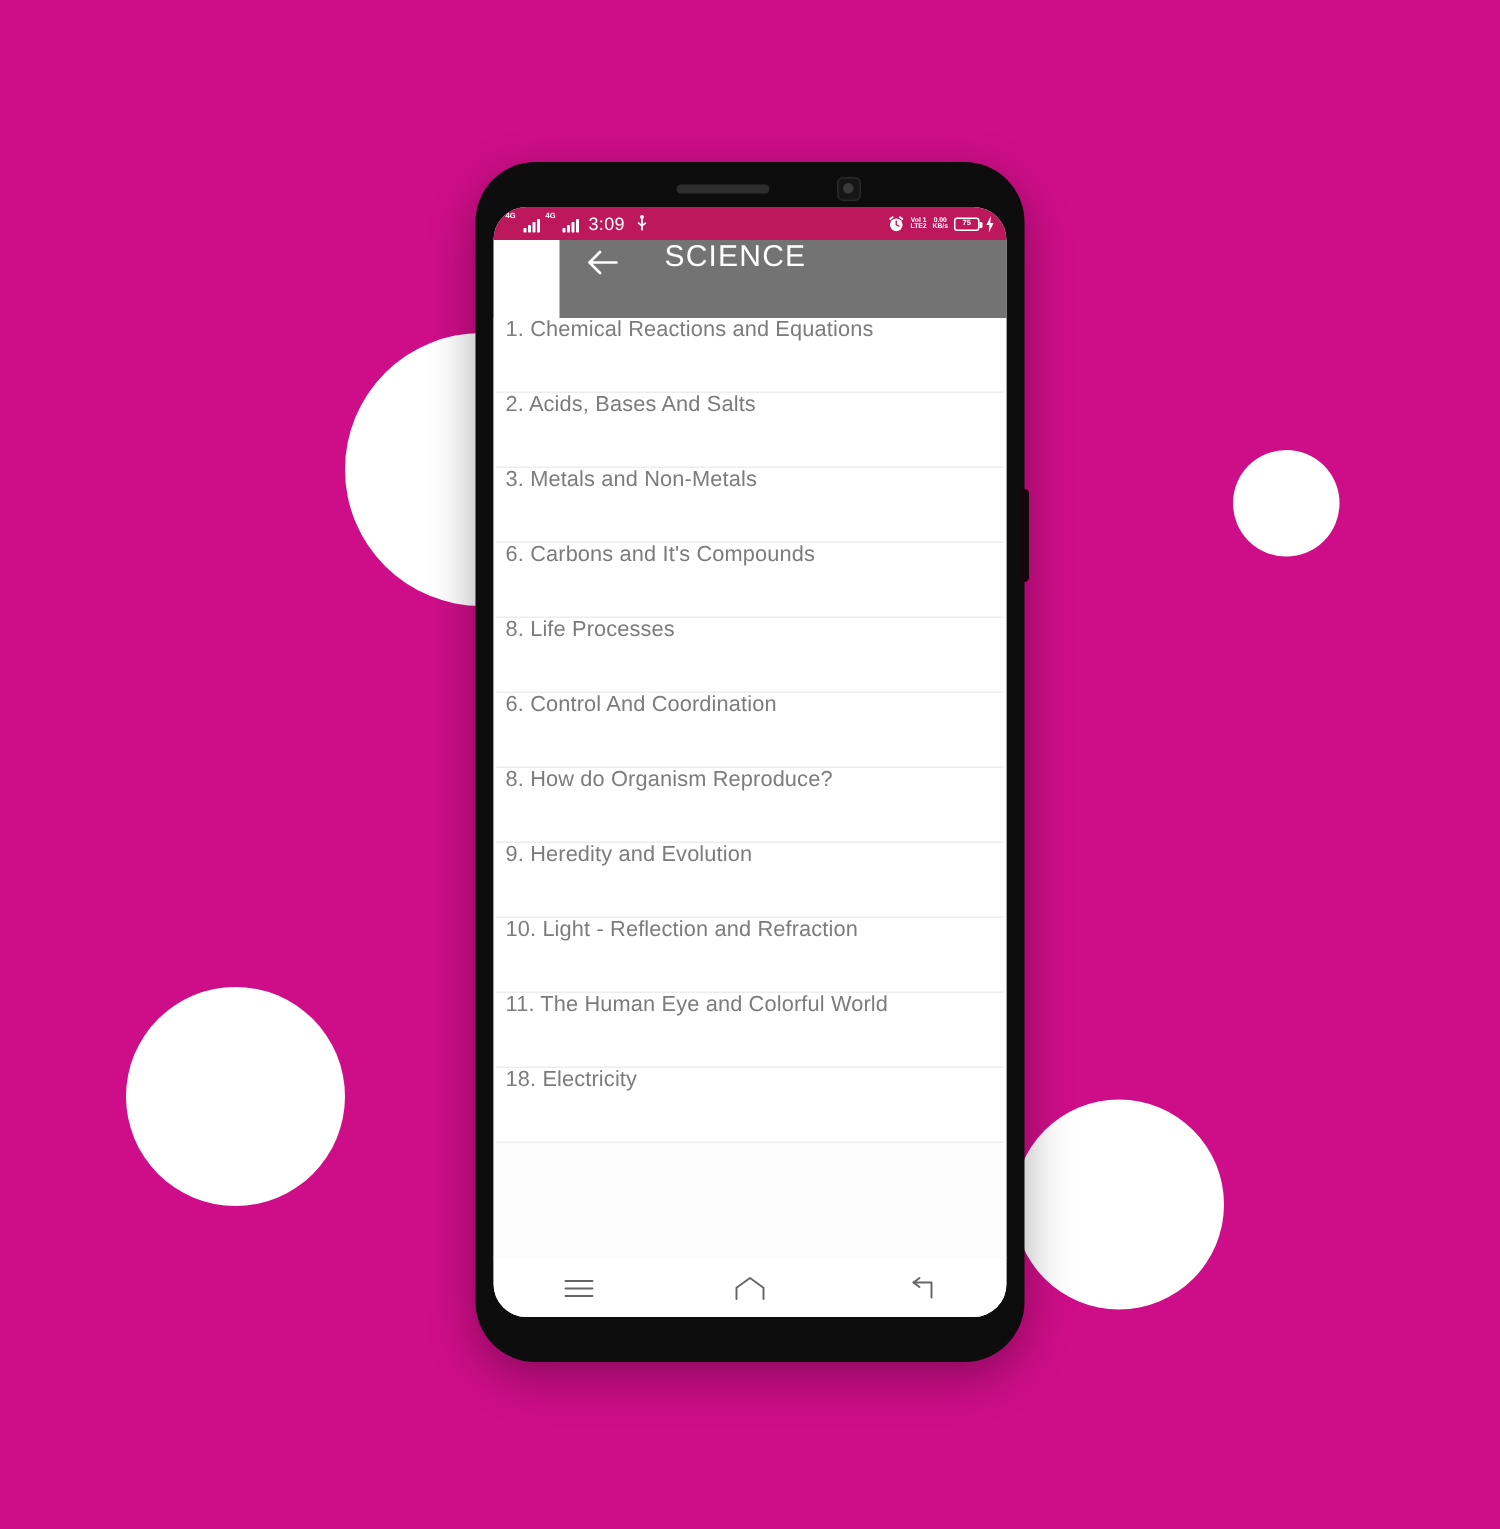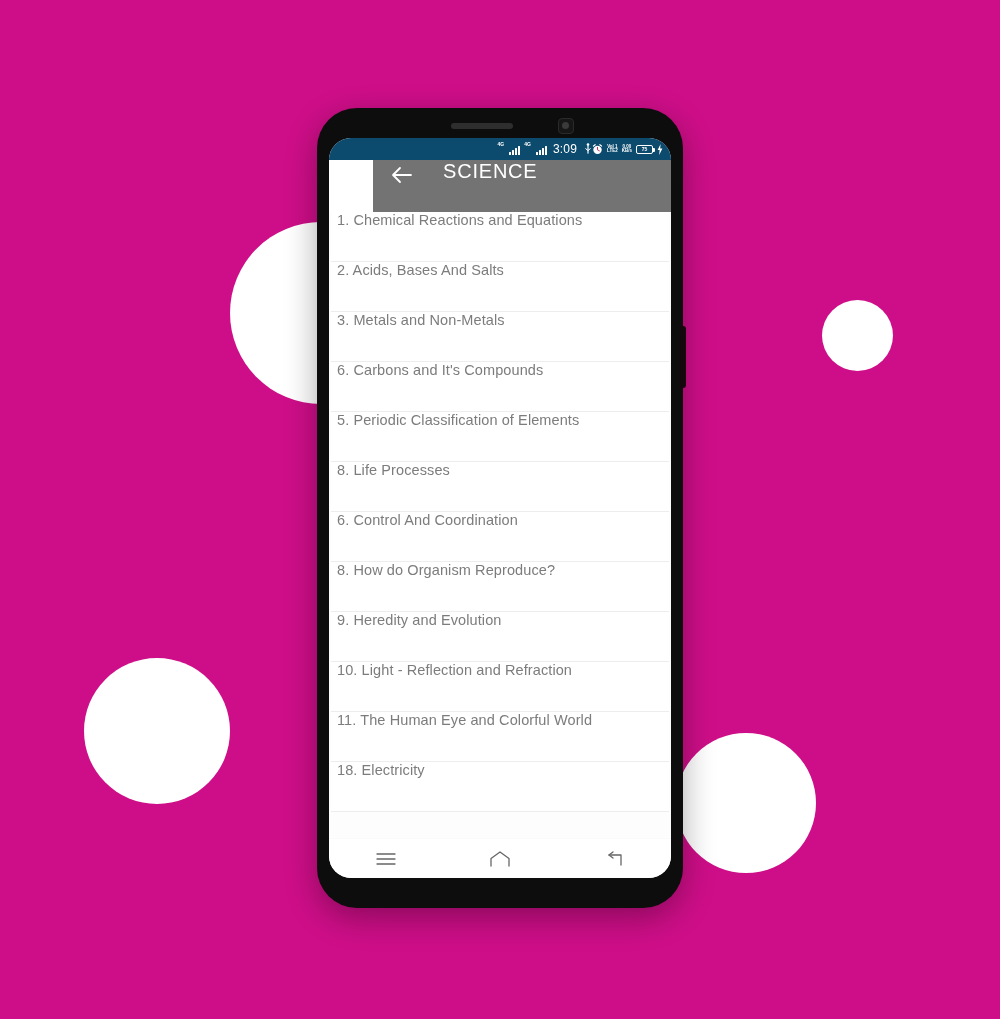--- a/index.html
+++ b/index.html
@@ -91,24 +91,24 @@
     background: #ffffff;
     border-radius: 22px;
     overflow: hidden;
     display: flex;
     flex-direction: column;
   }
 
   
   .status-bar {
     height: 22px;
-    background: #0c4a6e;
-    display: flex;
-    align-items: center;
-    justify-content: flex-end;
+    background: #be185d;
+    display: flex;
+    align-items: center;
+    justify-content: space-between;
     padding: 0 8px;
     color: #ffffff;
     flex: 0 0 auto;
   }
   .status-left, .status-right {
     display: flex;
     align-items: center;
     gap: 4px;
   }
   .sig {
@@ -328,23 +328,20 @@
       <div class="chapter-item">
           <span class="label">2. Acids, Bases And Salts</span>
         </div>
       <div class="chapter-item">
           <span class="label">3. Metals and Non-Metals</span>
         </div>
       <div class="chapter-item">
           <span class="label">6. Carbons and It's Compounds</span>
         </div>
       <div class="chapter-item">
-          <span class="label">5. Periodic Classification of Elements</span>
-        </div>
-      <div class="chapter-item">
           <span class="label">8. Life Processes</span>
         </div>
       <div class="chapter-item">
           <span class="label">6. Control And Coordination</span>
         </div>
       <div class="chapter-item">
           <span class="label">8. How do Organism Reproduce?</span>
         </div>
       <div class="chapter-item">
           <span class="label">9. Heredity and Evolution</span>

